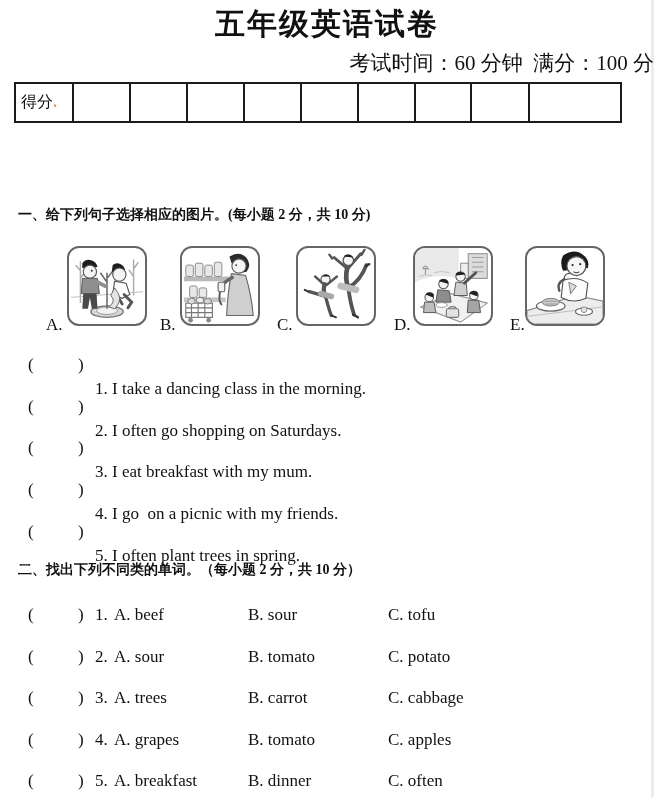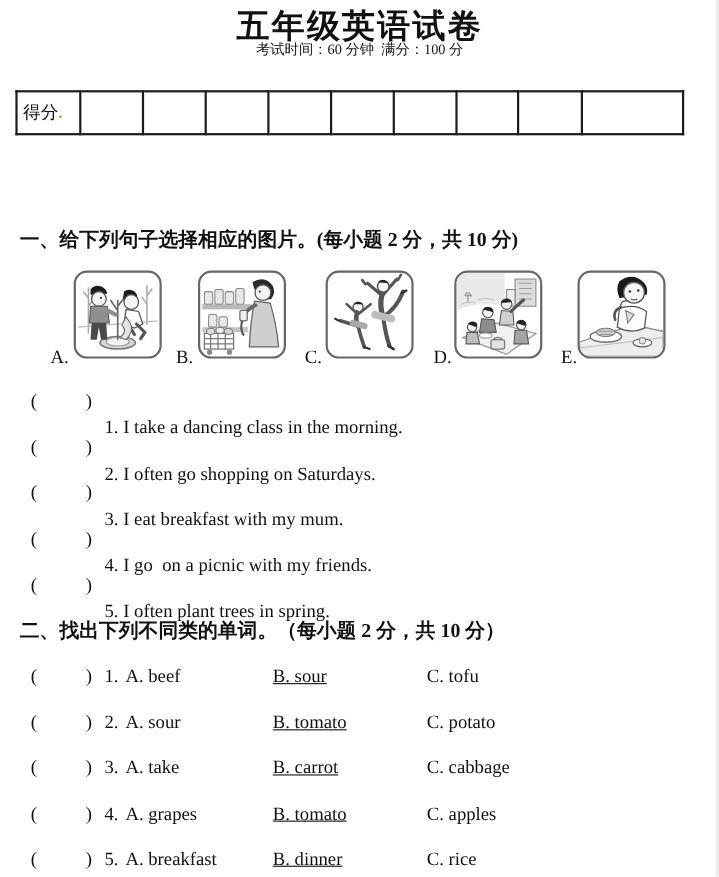--- a/index.html
+++ b/index.html
@@ -8,55 +8,55 @@
     font-family:"Liberation Serif","DejaVu Serif",serif; color:#111;
     overflow:hidden;
   }
   .page-edge { position:absolute; right:0; top:0; width:3px; height:100%; background:#ececec; }
 
   .title {
     position:absolute; top:4px; left:0; width:100%; text-align:center;
     font-size:30px; font-weight:bold; letter-spacing:2px;
   }
   .subtitle {
-    position:absolute; top:36px; left:0; width:100%; text-align:center;
-    font-size:13px; white-space:pre;
+    position:absolute; top:49px; left:0; width:100%; text-align:right;
+    font-size:21px; white-space:pre;
   }
 
   table.score-table {
     position:absolute; top:82px; left:14px;
     border-collapse:collapse; table-layout:fixed;
   }
   table.score-table td {
     border:2px solid #1b1b1b; height:37px; font-size:16px;
     text-align:center; padding:0; vertical-align:middle;
   }
   table.score-table td.label-cell { text-align:left; padding-left:5px; }
   .score-dot { font-weight:bold; }
 
   .sec-heading {
-    position:absolute; left:18px; font-size:18px; font-weight:bold; white-space:pre;
+    position:absolute; left:18px; font-size:14px; font-weight:bold; white-space:pre;
   }
 
   .pic-frame {
     position:absolute; top:246px; width:80px; height:80px;
     border:2px solid #666; border-radius:12px; background:#fff; overflow:hidden;
     box-sizing:border-box;
   }
   .pic-frame svg { display:block; width:100%; height:100%; }
   .pic-label { position:absolute; top:315px; font-size:17px; }
 
   .q-row { position:absolute; left:28px; width:610px; height:22px; font-size:17px; }
   .q-row span { position:absolute; top:0; white-space:pre; }
   .q-row .br-open  { left:0; }
   .q-row .br-close { left:50px; }
   .q-row .q-text   { left:67px;margin-top:24px; }
   .q-row .q-num    { left:67px; }
   .q-row .opt-a    { left:86px; }
-  .q-row .opt-b    { left:220px;text-decoration:underline; }
+  .q-row .opt-b    { left:220px; }
   .q-row .opt-c    { left:360px; }
 </style>
 </head>
 <body>
 
 <div class="page">
   <div class="page-edge"></div>
 
   <div class="title">五年级英语试卷</div>
   <div class="subtitle">考试时间：60 分钟  满分：100 分</div>
@@ -274,33 +274,33 @@
     <span class="br-close">)</span>
     <span class="q-num">2.</span>
     <span class="opt-a">A. sour</span>
     <span class="opt-b">B. tomato</span>
     <span class="opt-c">C. potato</span>
   </div>
   <div class="q-row" style="top:688px">
     <span class="br-open">(</span>
     <span class="br-close">)</span>
     <span class="q-num">3.</span>
-    <span class="opt-a">A. take</span>
+    <span class="opt-a">A. trees</span>
     <span class="opt-b">B. carrot</span>
     <span class="opt-c">C. cabbage</span>
   </div>
   <div class="q-row" style="top:730px">
     <span class="br-open">(</span>
     <span class="br-close">)</span>
     <span class="q-num">4.</span>
     <span class="opt-a">A. grapes</span>
     <span class="opt-b">B. tomato</span>
     <span class="opt-c">C. apples</span>
   </div>
   <div class="q-row" style="top:771px">
     <span class="br-open">(</span>
     <span class="br-close">)</span>
     <span class="q-num">5.</span>
     <span class="opt-a">A. breakfast</span>
     <span class="opt-b">B. dinner</span>
-    <span class="opt-c">C. rice</span>
+    <span class="opt-c">C. often</span>
   </div>
 </div>
 
 </body></html>

